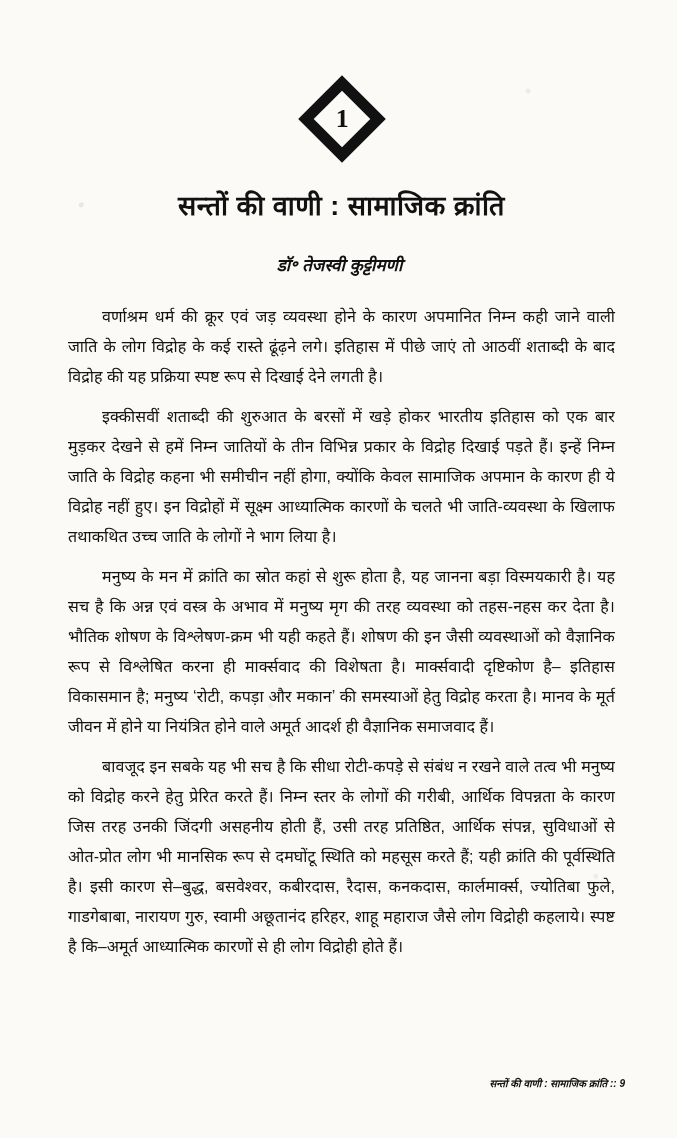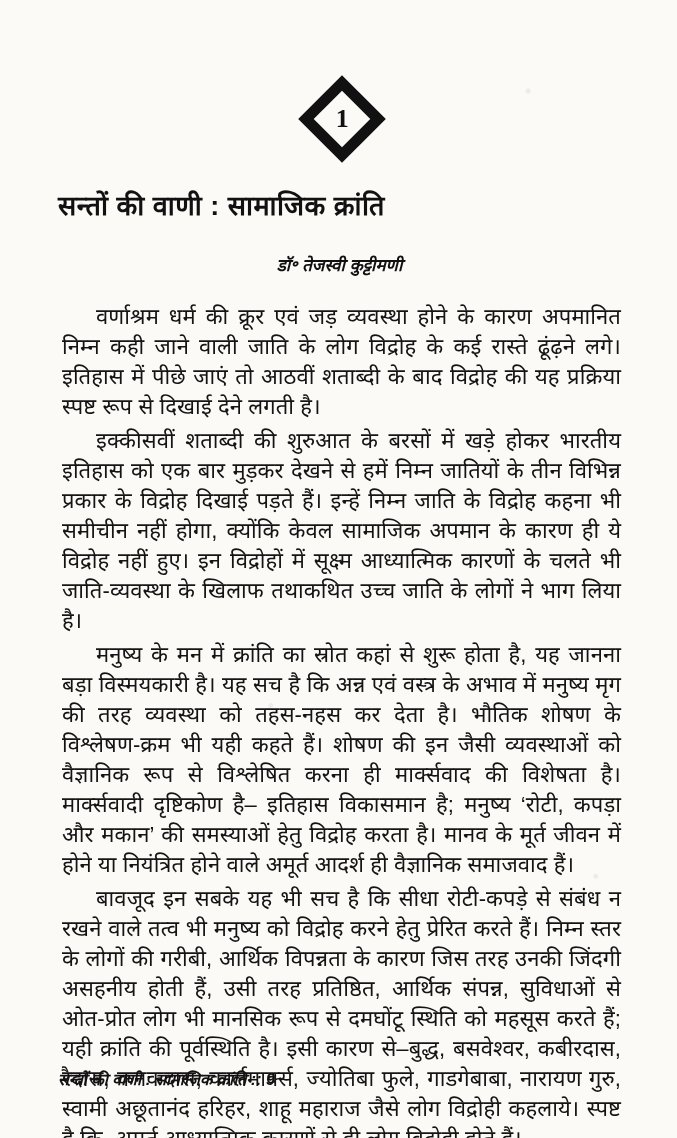--- a/index.html
+++ b/index.html
@@ -62,20 +62,21 @@
     transform: rotate(-45deg);
     font-size: 26px;
     font-weight: 700;
     color: #111111;
     line-height: 1;
     font-family: "Liberation Serif", serif;
   }
 
   h1.chapter-title {
     margin: 36px 0 0 0;
+    text-align: center;
     font-size: 27px;
     font-weight: 700;
     letter-spacing: 0.5px;
     color: #111;
     font-family: "Liberation Sans", sans-serif;
   }
 
   .author {
     margin-top: 30px;
     text-align: center;
@@ -84,37 +85,37 @@
     font-style: italic;
     color: #111;
     padding-right: 4px;
     font-family: "Liberation Sans", sans-serif;
   }
 
   .body-text {
     margin-top: 26px;
   }
   .body-text p {
-    margin: 4px;
+    margin: 10px;
     text-indent: 34px;
-    font-size: 22px;
+    font-size: 16px;
     line-height: 30px;
     text-align: justify;
     color: #141414;
     font-family: "Liberation Sans", sans-serif;
     letter-spacing: 0.1px;
   }
 
   .footer {
     position: absolute;
     left: 58px;
     right: 52px;
     bottom: 48px;
-    text-align: left;
-    font-size: 16px;
+    text-align: right;
+    font-size: 10px;
     font-style: italic;
     font-weight: 700;
     color: #111;
     font-family: "Liberation Sans", sans-serif;
   }
 </style>
 </head>
 <body>
 
 <div class="page">

